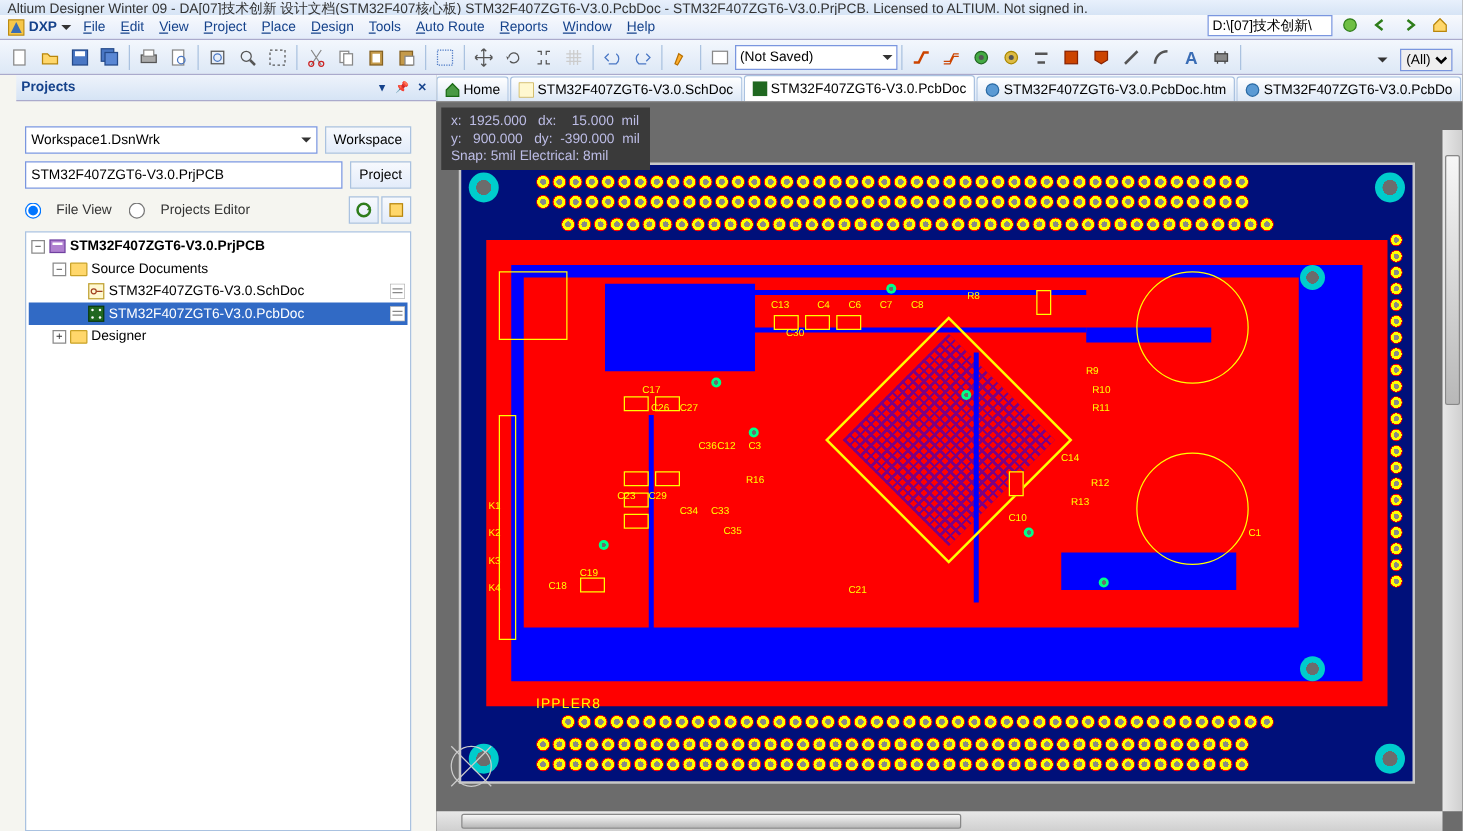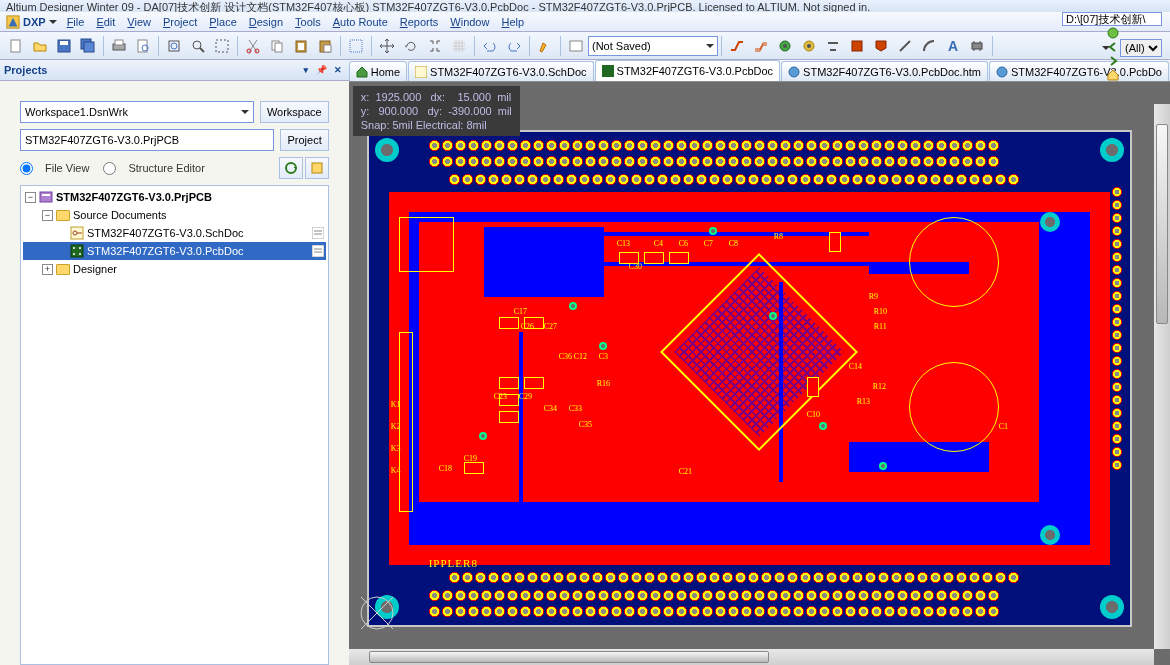--- a/index.html
+++ b/index.html
@@ -1,32 +1,32 @@
 <!DOCTYPE html>
 <html><head>
 <meta charset="utf-8">
 <style>
 * { margin:0; padding:0; box-sizing:border-box; font-family:Tahoma,Arial,sans-serif; font-size:11px; }
 body { background:#fff; width:1170px; height:665px; overflow:hidden; position:relative; }
-.titlebar { height:12px; background:linear-gradient(#e8f0fc,#d6e4f5); padding:0 6px; color:#333; white-space:nowrap; overflow:hidden; display:flex; }
-.pathbar { position:absolute; right:6px; top:12px; height:16px; color:#333; display:flex; align-items:center;flex-direction:column; }
+.titlebar { height:12px; background:linear-gradient(#e8f0fc,#d6e4f5); padding:0 6px; color:#333; white-space:nowrap; overflow:hidden; display:flex; align-items:center; }
+.pathbar { position:absolute; right:6px; top:12px; height:16px; color:#333; display:flex; align-items:center; }
 .pathbar input { border:1px solid #7a96df; height:17px; width:100px; padding:0 3px; margin-right:2px; }
 .menubar { height:20px; background:linear-gradient(#f7f9fd,#e3ecfa); display:flex; align-items:center; padding:0 2px; border-bottom:1px solid #aac; }
 .menu-item { padding:2px 6px; color:#15428b; cursor:default; }
 .menu-item:first-letter { text-decoration:underline; }
 .dxp { display:flex; align-items:center; padding:0 4px; gap:3px; color:#15428b; font-weight:bold; }
 .dxp svg { width:14px; height:14px; }
 .toolbar { height:28px; background:linear-gradient(#f3f7fd,#dde8f6); display:flex; align-items:center; padding:0 4px; border-bottom:1px solid #aac; }
 .tool-btn { width:22px; height:22px; margin:0 1px; display:flex; align-items:center; justify-content:center; border-radius:2px; }
 .tool-sep { width:1px; height:20px; background:#aac2e0; margin:0 3px; }
 .tool-select { height:20px; border:1px solid #7a96df; background:#fff; min-width:130px; padding:0 3px; display:flex; align-items:center; justify-content:space-between; }
 .tri-down { width:0; height:0; border-left:4px solid transparent; border-right:4px solid transparent; border-top:4px solid #333; }
 .main { display:flex; height:605px; }
 .projects-panel { width:367px; display:flex; flex-direction:column; background:#f5f5f0; }
-.panel-header { height:20px; background:linear-gradient(#eef3fb,#d6e4f5); display:flex; align-items:center; justify-content:space-between; padding:10px 4px; border-bottom:1px solid #aac; color:#15428b; font-weight:bold; }
+.panel-header { height:20px; background:linear-gradient(#eef3fb,#d6e4f5); display:flex; align-items:center; justify-content:space-between; padding:10px 4px; border-bottom:1px solid #aac; color:#15428b; font-weight:bold;margin-left:13px; }
 .panel-header-btns { display:flex; gap:2px; }
 .panel-header-btns span { width:14px; height:14px; display:flex; align-items:center; justify-content:center; font-size:9px; color:#15428b; cursor:default; border:1px solid transparent; }
 .panel-body { padding:20px; }
 .ws-row { display:flex; gap:6px; margin-bottom:6px; align-items:center; }
 .ws-input { flex:1; height:22px; border:1px solid #7a96df; padding:0 4px; display:flex; align-items:center; background:#fff; }
 .ws-btn { height:22px; padding:0 6px; border:1px solid #aac2e0; background:linear-gradient(#f7f9fd,#e3ecfa); display:flex; align-items:center; }
 .radio-row { display:flex; gap:14px; align-items:center; }
 .radio-row label { display:flex; align-items:center; gap:12px; color:#333; }
 .radio-row .right-icons { margin-left:auto; display:flex; gap:2px; }
 .tree { margin-top:6px; background:#fff; border:1px solid #aac2e0; padding:2px; height:480px; overflow:auto; }
@@ -51,21 +51,21 @@
 .board-inner { position:absolute; inset:0; }
 .copper-fill { position:absolute; background:#ff0000; }
 .blue-trace { position:absolute; background:#0000ff; }
 .silkscreen { position:absolute; border:1px solid #ffff00; }
 .pad-row { position:absolute; display:flex; gap:2px; }
 .pad { width:11px; height:11px; border-radius:50%; background:radial-gradient(circle,#888 0 30%,#ff0 31% 60%,#f00 61% 100%); }
 .via { width:8px; height:8px; border-radius:50%; background:radial-gradient(circle,#6c6c6c 0 30%,#00ff88 31% 100%); position:absolute; }
 .screw { width:24px; height:24px; border-radius:50%; background:radial-gradient(circle,#6c6c6c 0 35%,#00cccc 36% 100%); position:absolute; }
 .ic { position:absolute; border:2px solid #ffff00; transform:rotate(45deg); }
 .smd { position:absolute; background:#ff0000; border:1px solid #ffff00; }
-.designator { position:absolute; color:#ffff00; font-size:8px; font-family:Liberation Serif, serif; pointer-events:none; }
+.designator { position:absolute; color:#ffff00; font-size:8px; font-family:Liberation Sans, sans-serif; pointer-events:none; }
 .scroll-v { width:16px; background:linear-gradient(90deg,#e8e8e8,#cfcfcf); position:absolute; right:0; top:22px; bottom:16px; }
 .scroll-h { height:16px; background:linear-gradient(#e8e8e8,#cfcfcf); position:absolute; left:0; right:16px; bottom:0; }
 .scroll-thumb { background:linear-gradient(#f7f7f7,#b8b8b8); border:1px solid #888; border-radius:2px; position:absolute; }
 .right-filter { position:absolute; right:8px; top:39px; display:flex; align-items:center; gap:10px; }
 .right-filter select { height:18px; border:1px solid #7a96df; font-size:11px; }
 </style>
 </head>
 <body>
 
 <div class="titlebar">
@@ -348,21 +348,21 @@
         </div>
         <div class="ws-btn">Project</div>
       </div>
       <div class="radio-row">
         <label>
             <input type="radio" checked="" style=""> 
             <span>File View</span>
           </label>
         <label>
             <input type="radio" style=""> 
-            <span>Structure Editor</span>
+            <span>Projects Editor</span>
           </label>
         <div class="right-icons">
           <div class="ws-btn" style="padding:0 4px">
               <svg width="14" height="14">
                 <circle cx="7" cy="7" r="5" fill="none" stroke="#2e7d1a" stroke-width="2"></circle>
                 <path d="M10 3l2 2-2 2" fill="none" stroke="#2e7d1a"></path>
               </svg>
             </div>
           <div class="ws-btn" style="padding:0 4px">
               <svg width="14" height="14">

